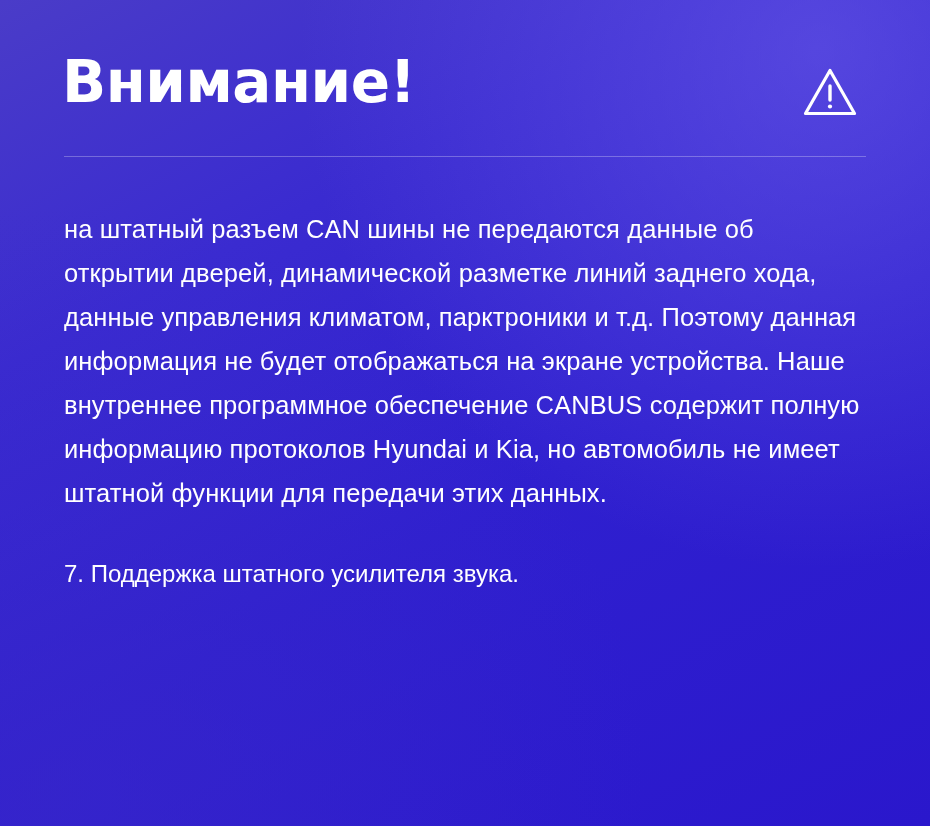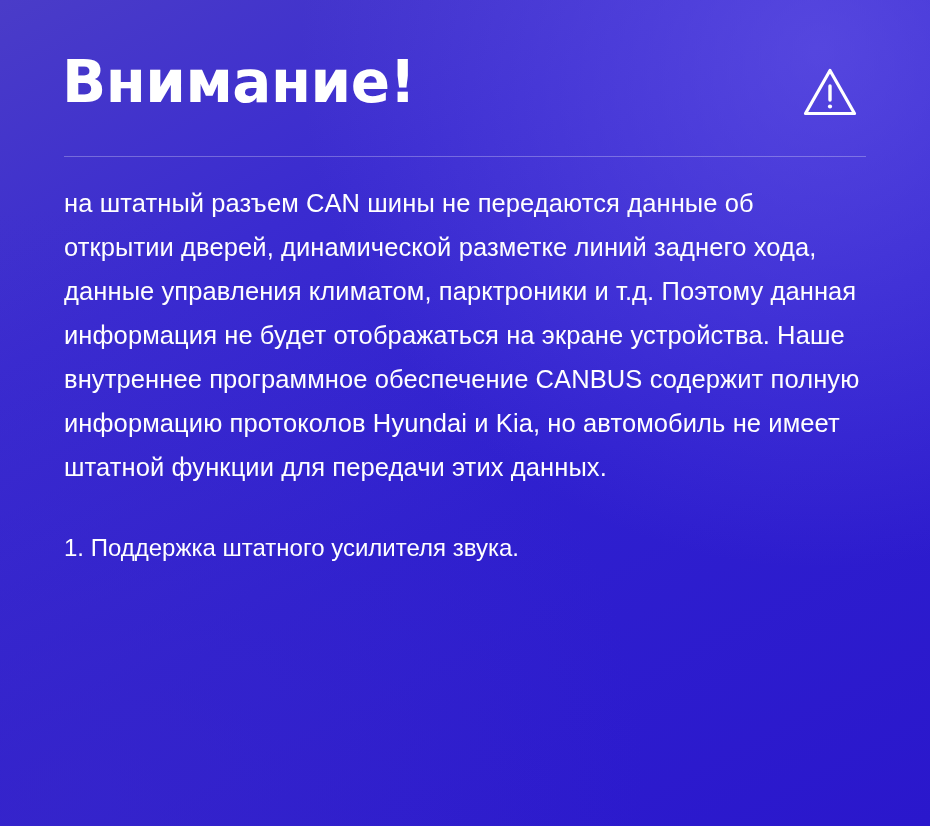--- a/index.html
+++ b/index.html
@@ -53,21 +53,21 @@
   }
 
   .divider {
     margin: 36px 6px 0 6px;
     height: 1px;
     background: rgba(255,255,255,0.28);
     border: 0;
   }
 
   .body-block {
-    margin-top: 24px;
+    margin-top: 50px;
     padding: 0 6px;
   }
 
   .paragraph {
     margin: 0;
     font-size: 25.5px;
     line-height: 44px;
     color: #ffffff;
     font-weight: 500;
     letter-spacing: 0.1px;
@@ -119,17 +119,17 @@
   </div>
 
   <hr class="divider">
 
   <div class="body-block">
     <p class="paragraph">на штатный разъем CAN шины не передаются данные об открытии дверей, динамической разметке линий заднего хода, данные управления климатом, парктроники и т.д. Поэтому данная информация не будет отображаться на экране устройства. Наше внутреннее программное обеспечение CANBUS содержит полную информацию протоколов Hyundai и Kia, но автомобиль не имеет штатной функции для передачи этих данных.</p>
   </div>
 
   <div class="features-block">
     <ul class="features-list">
-      <li>1. Поддержка штатного усилителя звука.</li>
+      <li>7. Поддержка штатного усилителя звука.</li>
     </ul>
   </div>
 
 </div>
 
 </body></html>

